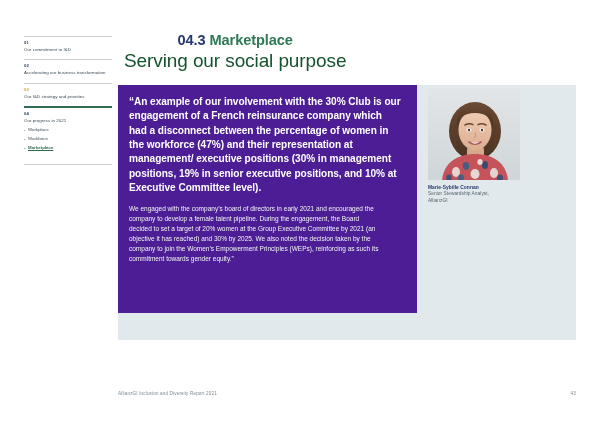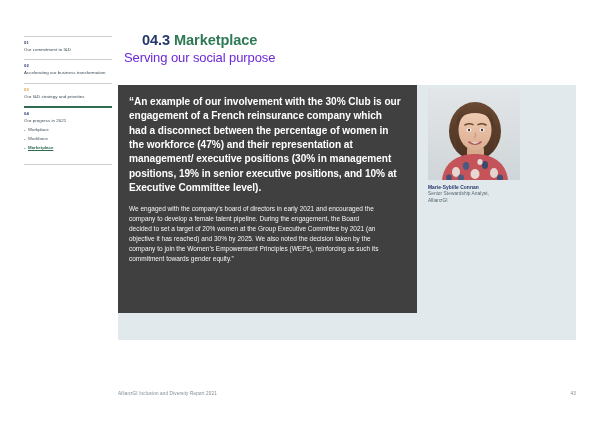--- a/index.html
+++ b/index.html
@@ -90,44 +90,44 @@
     line-height: 1.16;
     font-weight: bold;
     color: #24386b;
     letter-spacing: -0.1px;
     white-space: nowrap;
   }
   .heading-line1 .mk {
     color: #2f7a55;
   }
   .heading-line2 {
-    font-size: 13px;
+    font-size: 19px;
     line-height: 1.2;
-    color: #6d28d9;
+    color: #14532d;
     letter-spacing: -0.1px;
     margin-top: 1px;
     white-space: nowrap;
   }
 
   
   .grey-panel {
     position: absolute;
     left: 118px;
     top: 85px;
     width: 458px;
     height: 255px;
     background: #e2e9ec;
   }
   .green-panel {
     position: absolute;
     left: 118px;
     top: 85px;
     width: 299px;
     height: 228px;
-    background: #404040;
+    background: #4c1d95;
     box-sizing: border-box;
     padding: 10px 16px 10px 11px;
   }
 
   .quote {
     font-size: 10.1px;
     line-height: 1.42;
     color: #ffffff;
     font-weight: bold;
     letter-spacing: -0.05px;

